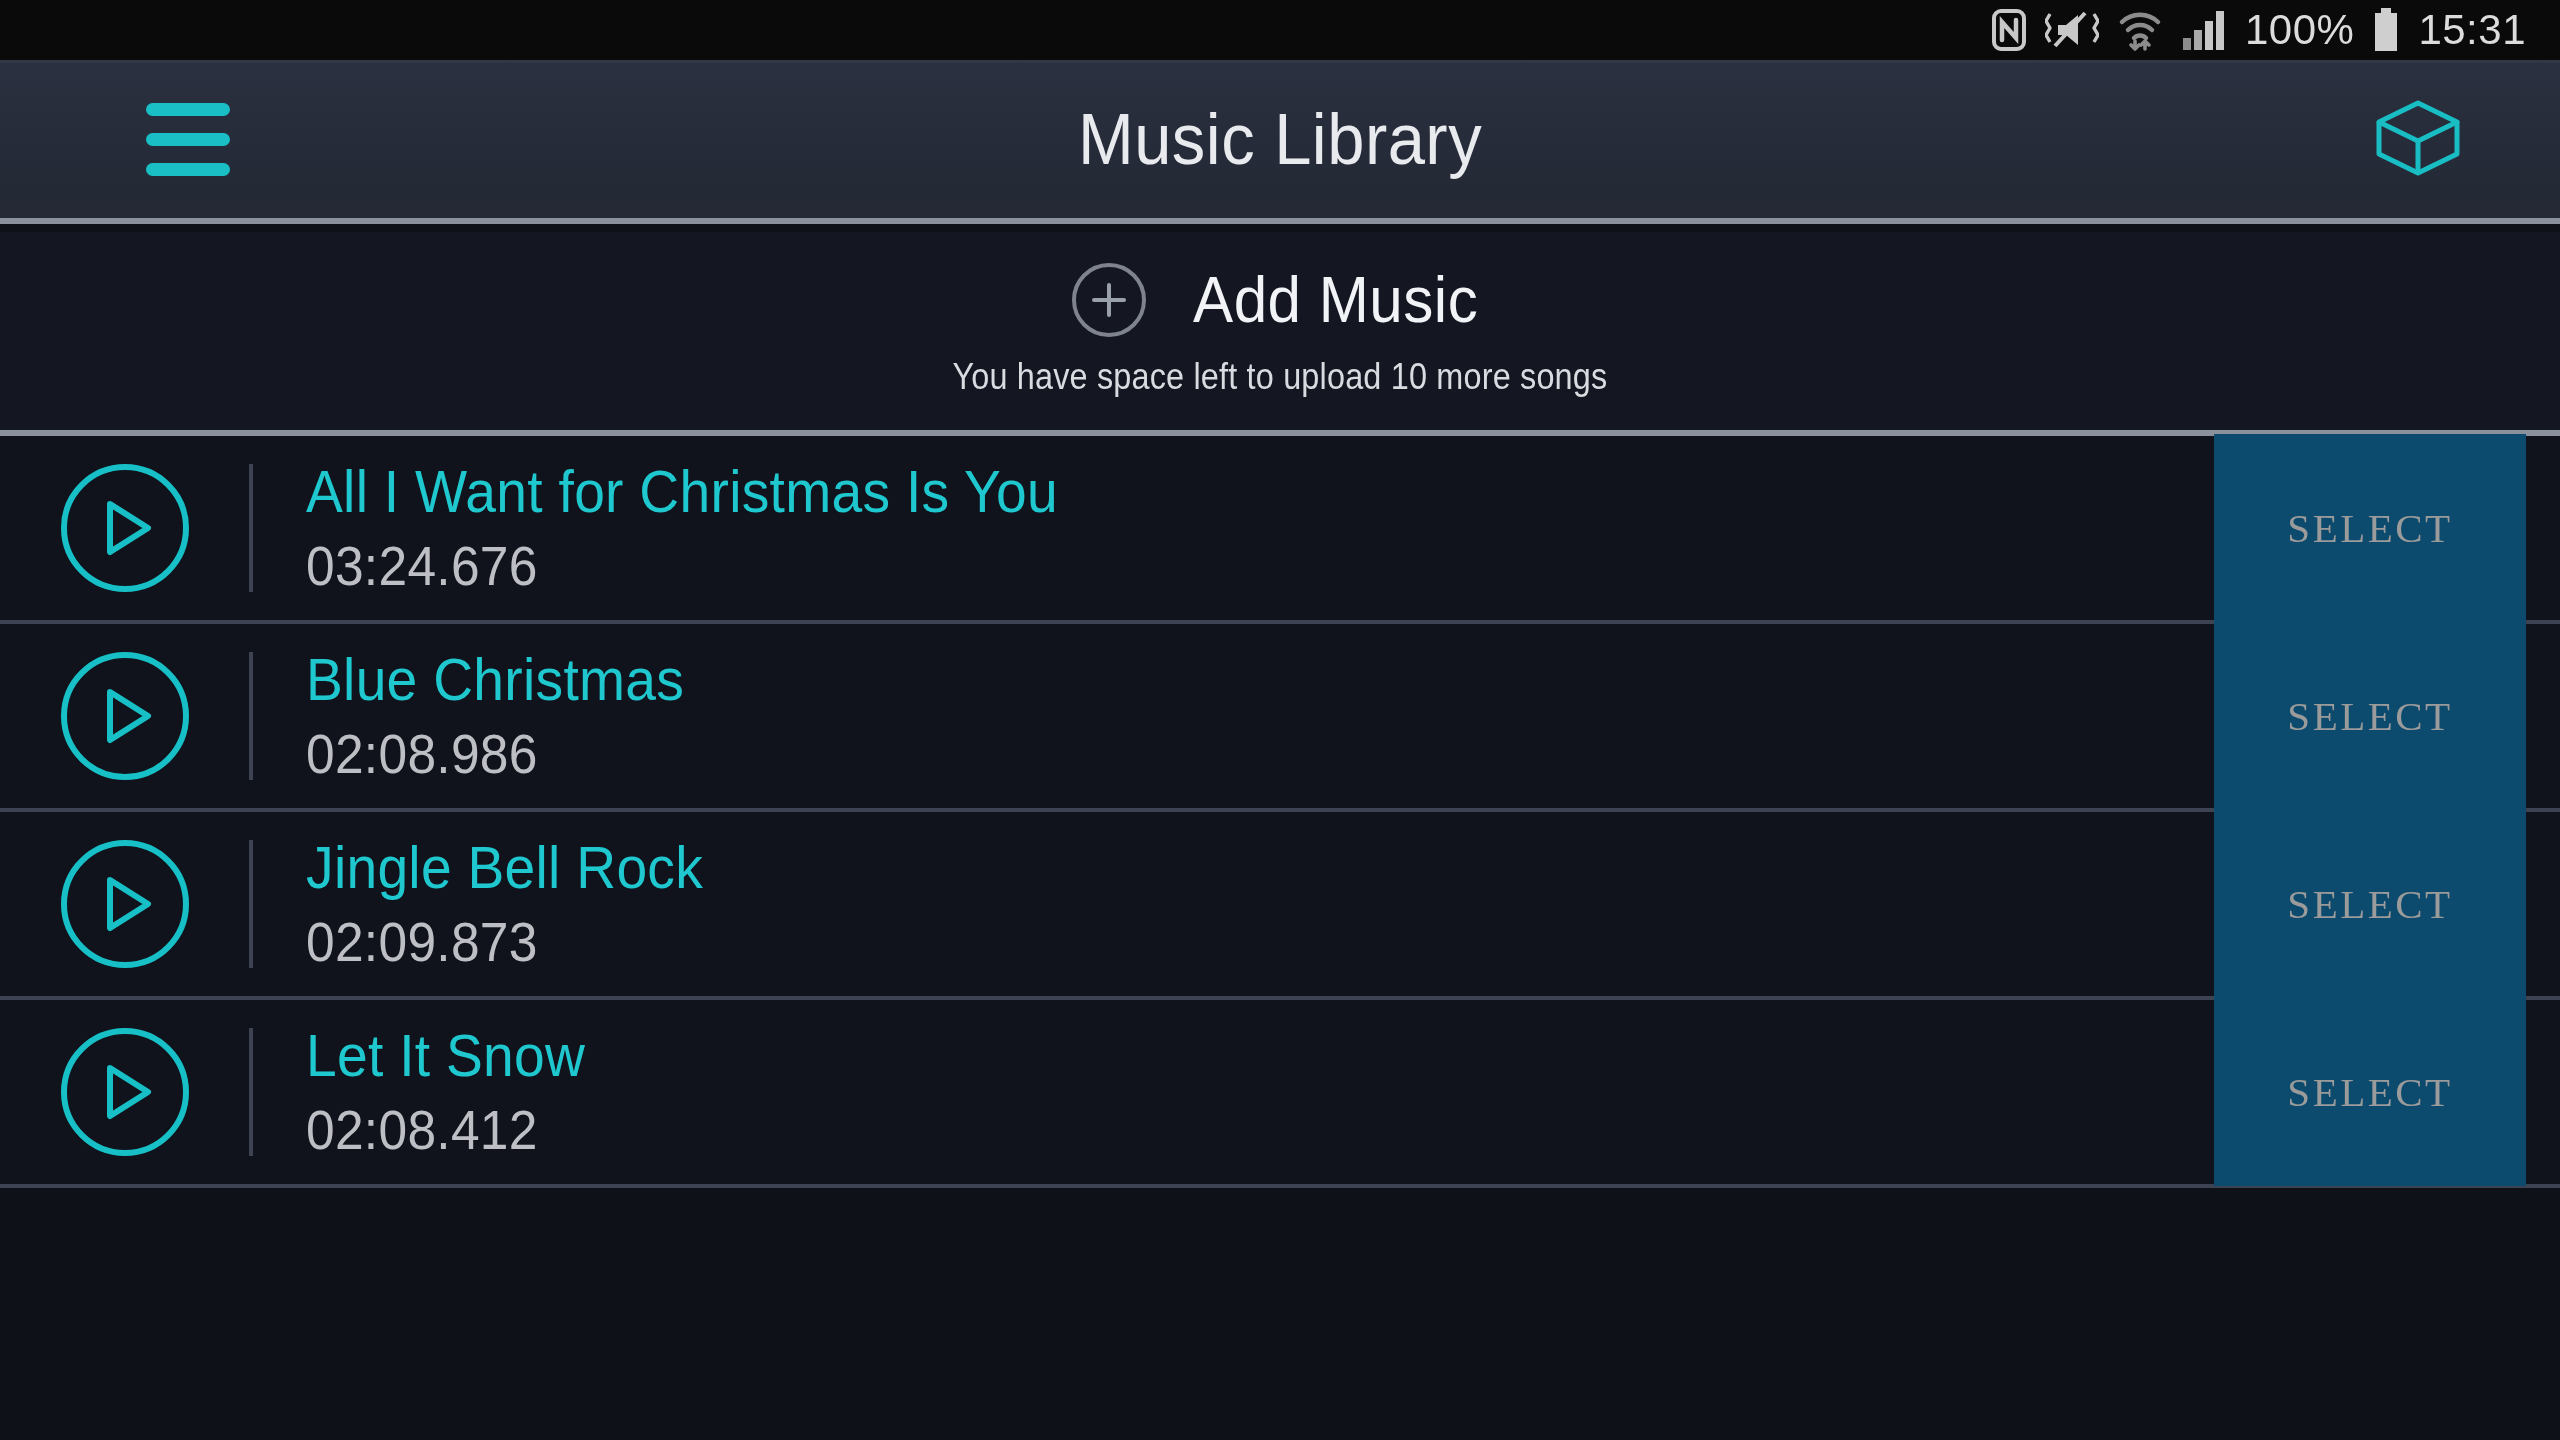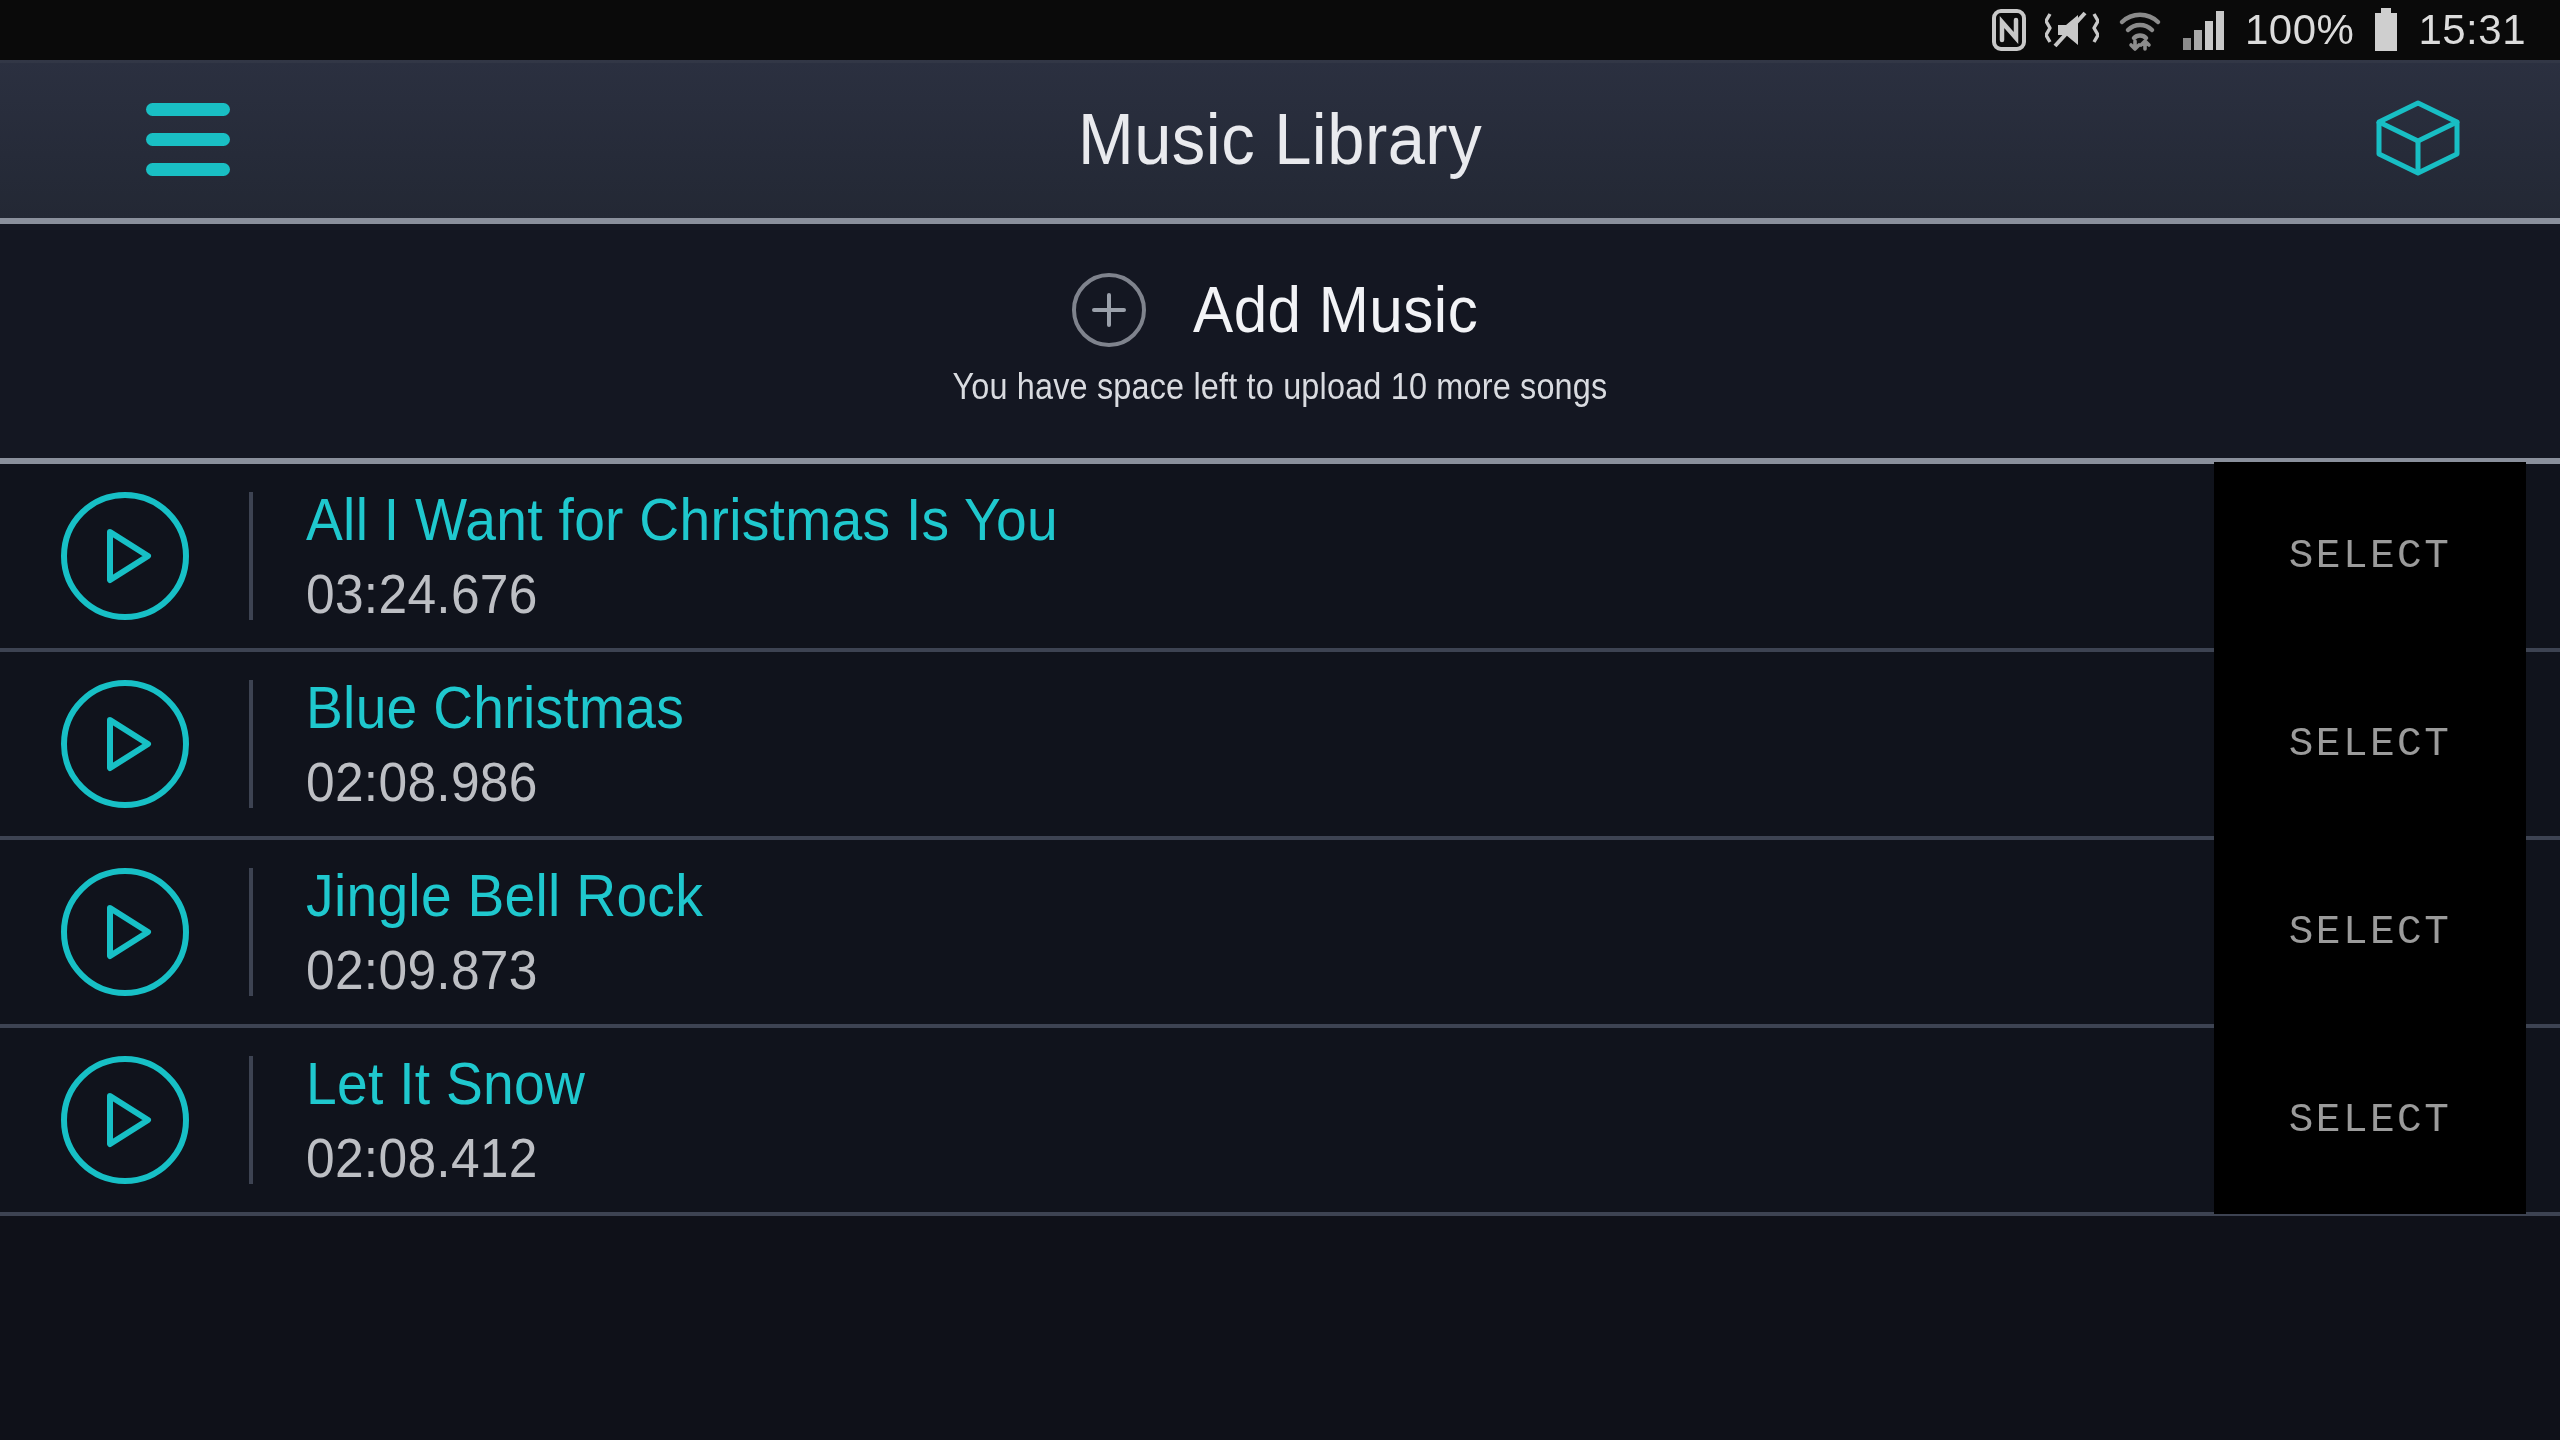--- a/index.html
+++ b/index.html
@@ -82,28 +82,29 @@
     right:82px; top:50%;
     transform:translateY(-50%);
     width:120px; height:110px;
     display:flex; align-items:center; justify-content:center;
     cursor:pointer;
   }
 
   
   .add-band{
     position:relative;
-    height:240px;
+    height:204px;
     background:#141722;
     border-bottom:6px solid #8a909c;
     display:flex;
     flex-direction:column;
     align-items:center;
     justify-content:center;
     cursor:pointer;
+    margin-top:8px;
   }
   .add-row{
     display:flex;
     align-items:center;
     gap:38px;
     margin-top:-4px;
   }
   .plus-circle{
     width:74px; height:74px;
     border:4px solid #7f838d;
@@ -196,31 +197,31 @@
     white-space:nowrap;
   }
   .select-cell{
     flex:0 0 auto;
     display:flex;
     align-items:center;
     padding-right:34px;
   }
   .select-button{
     width:312px; height:188px;
-    background:#000000;
+    background:#0c4a6e;
     display:flex;
     align-items:center;
     justify-content:center;
     color:#9b9b9b;
     font-size:41px;
     font-weight:400;
     letter-spacing:2.5px;
     cursor:pointer;
     border:none;
-    font-family:Liberation Mono, monospace;
+    font-family:Liberation Serif, serif;
   }
 </style>
 </head>
 <body>
 
 <div class="status-bar">
 
   <span class="sb-icon">
     <svg width="36" height="44" viewBox="0 0 36 44">
       <rect x="3" y="3" width="30" height="38" rx="7" fill="none" stroke="#c8c8c8" stroke-width="4"></rect>

